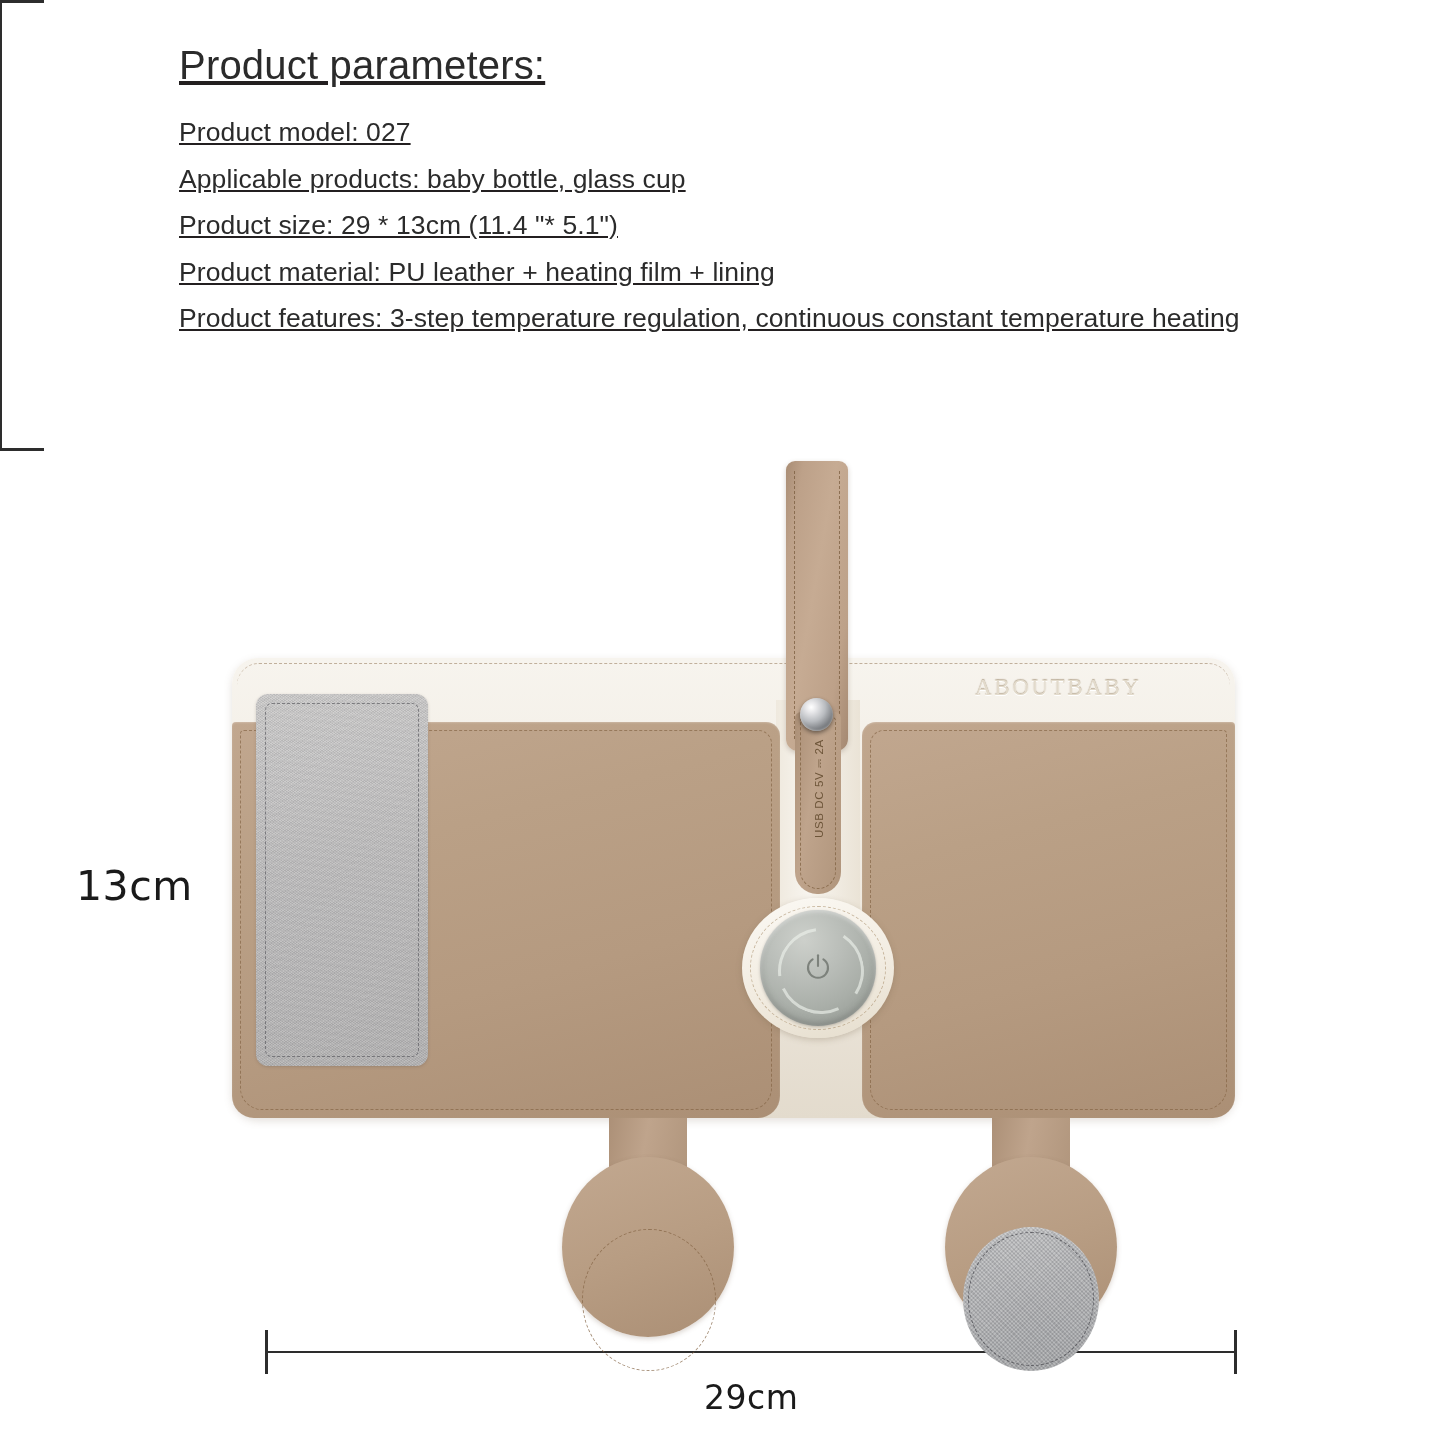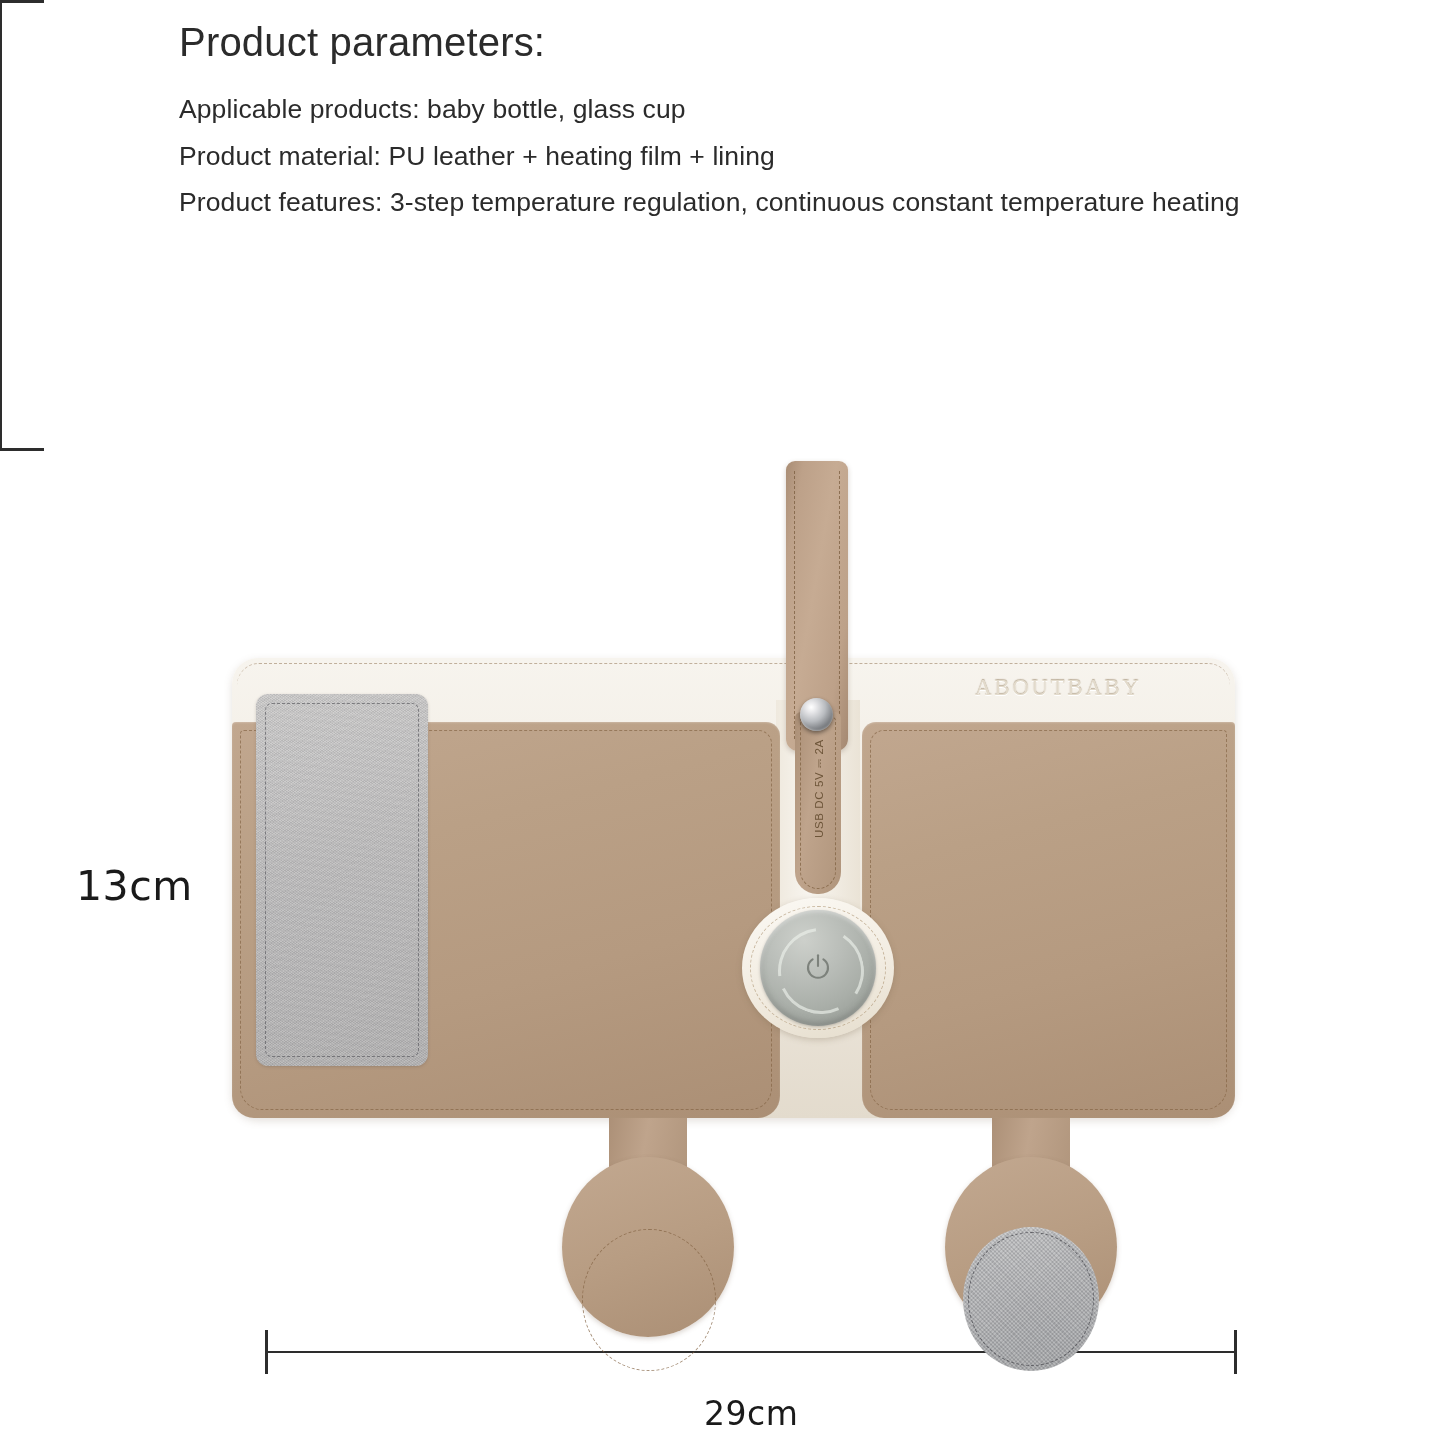--- a/index.html
+++ b/index.html
@@ -14,22 +14,23 @@
     position: relative;
     overflow: hidden;
     font-family: "Liberation Sans", sans-serif;
     color: #231f20;
   }
 
   
   #spec-block {
     position: absolute;
     left: 179px;
-    top: 20px;
+    top: 43px;
     width: 1120px;
+    text-decoration: underline;
   }
   #spec-title {
     font-size: 40px;
     font-weight: 400;
     letter-spacing: 0.2px;
     color: #2b2b2b;
     margin: 0 0 22px 0;
     line-height: 1.1;
   }
   .spec-line {
@@ -105,21 +106,20 @@
     background: #2d2d2d;
   }
   #dim-h-label {
     position: absolute;
     left: 704px;
     top: 1378px;
     font-family: "DejaVu Sans", sans-serif;
     font-size: 33px;
     color: #1a1a1a;
     letter-spacing: 0.5px;
-    margin-top: 16px;
   }
 
   
   #carry-strap {
     position: absolute;
     left: 786px;
     top: 461px;
     width: 62px;
     height: 290px;
     background:
@@ -433,21 +433,23 @@
     inset: 5px;
     border-radius: 50%;
     border: 1.6px dashed rgba(70,70,76,0.72);
   }
 </style>
 </head>
 <body>
 
 <div id="spec-block">
   <h1 id="spec-title">Product parameters:</h1>
+  <div class="spec-line">Product model: 027</div>
   <div class="spec-line">Applicable products: baby bottle, glass cup</div>
+  <div class="spec-line">Product size: 29 * 13cm (11.4 "* 5.1")</div>
   <div class="spec-line">Product material: PU leather + heating film + lining</div>
   <div class="spec-line">Product features: 3-step temperature regulation, continuous constant temperature heating</div>
 </div>
 
 <div id="product-stage">
 
   <div id="dim-v-cap-top"></div>
   <div id="dim-v-line"></div>
   <div id="dim-v-cap-bottom"></div>
   <div id="dim-v-label">13cm</div>

